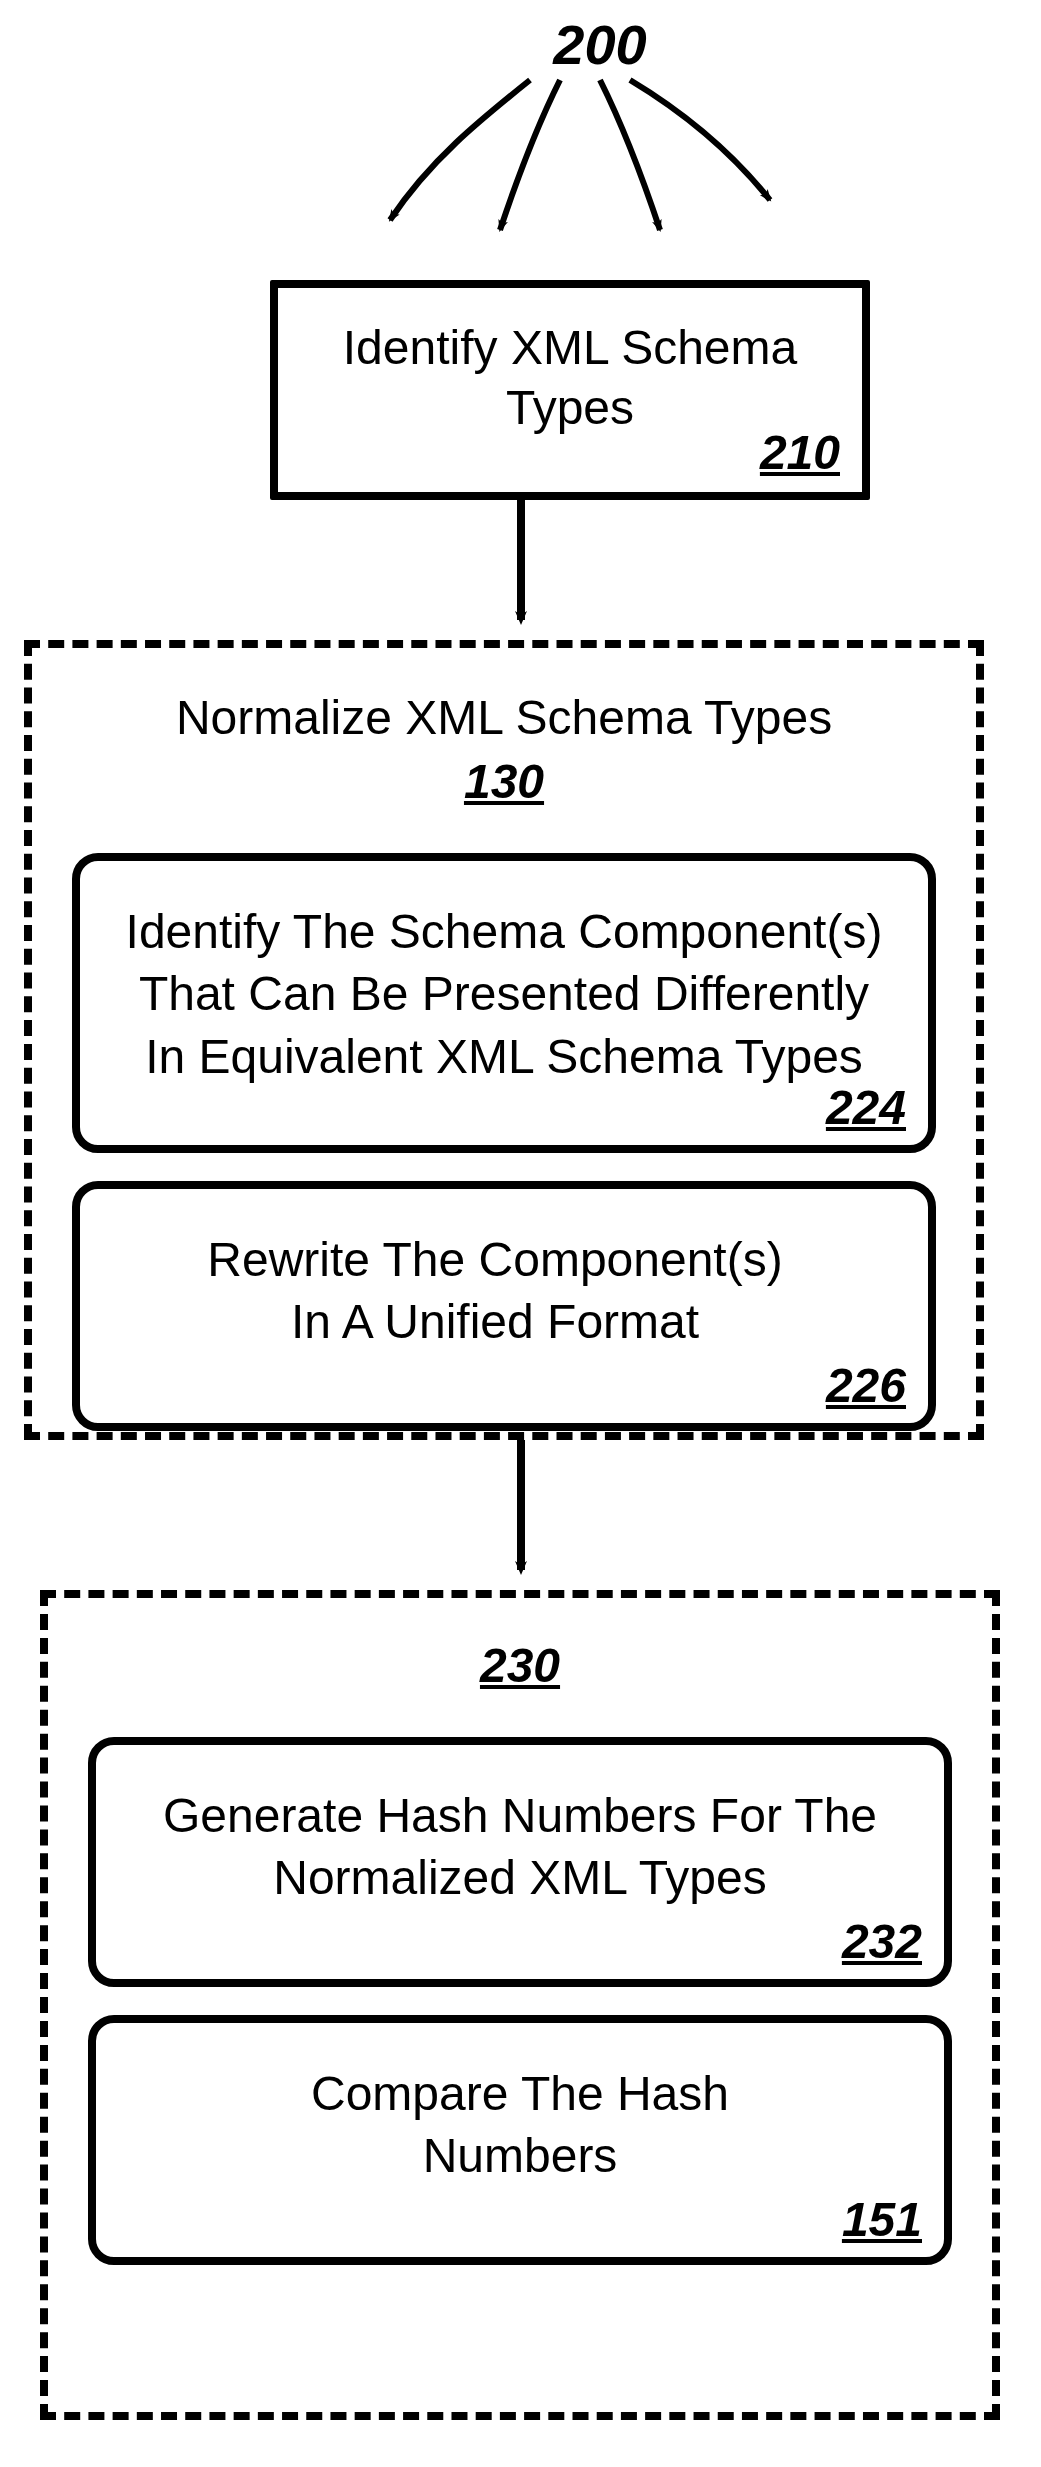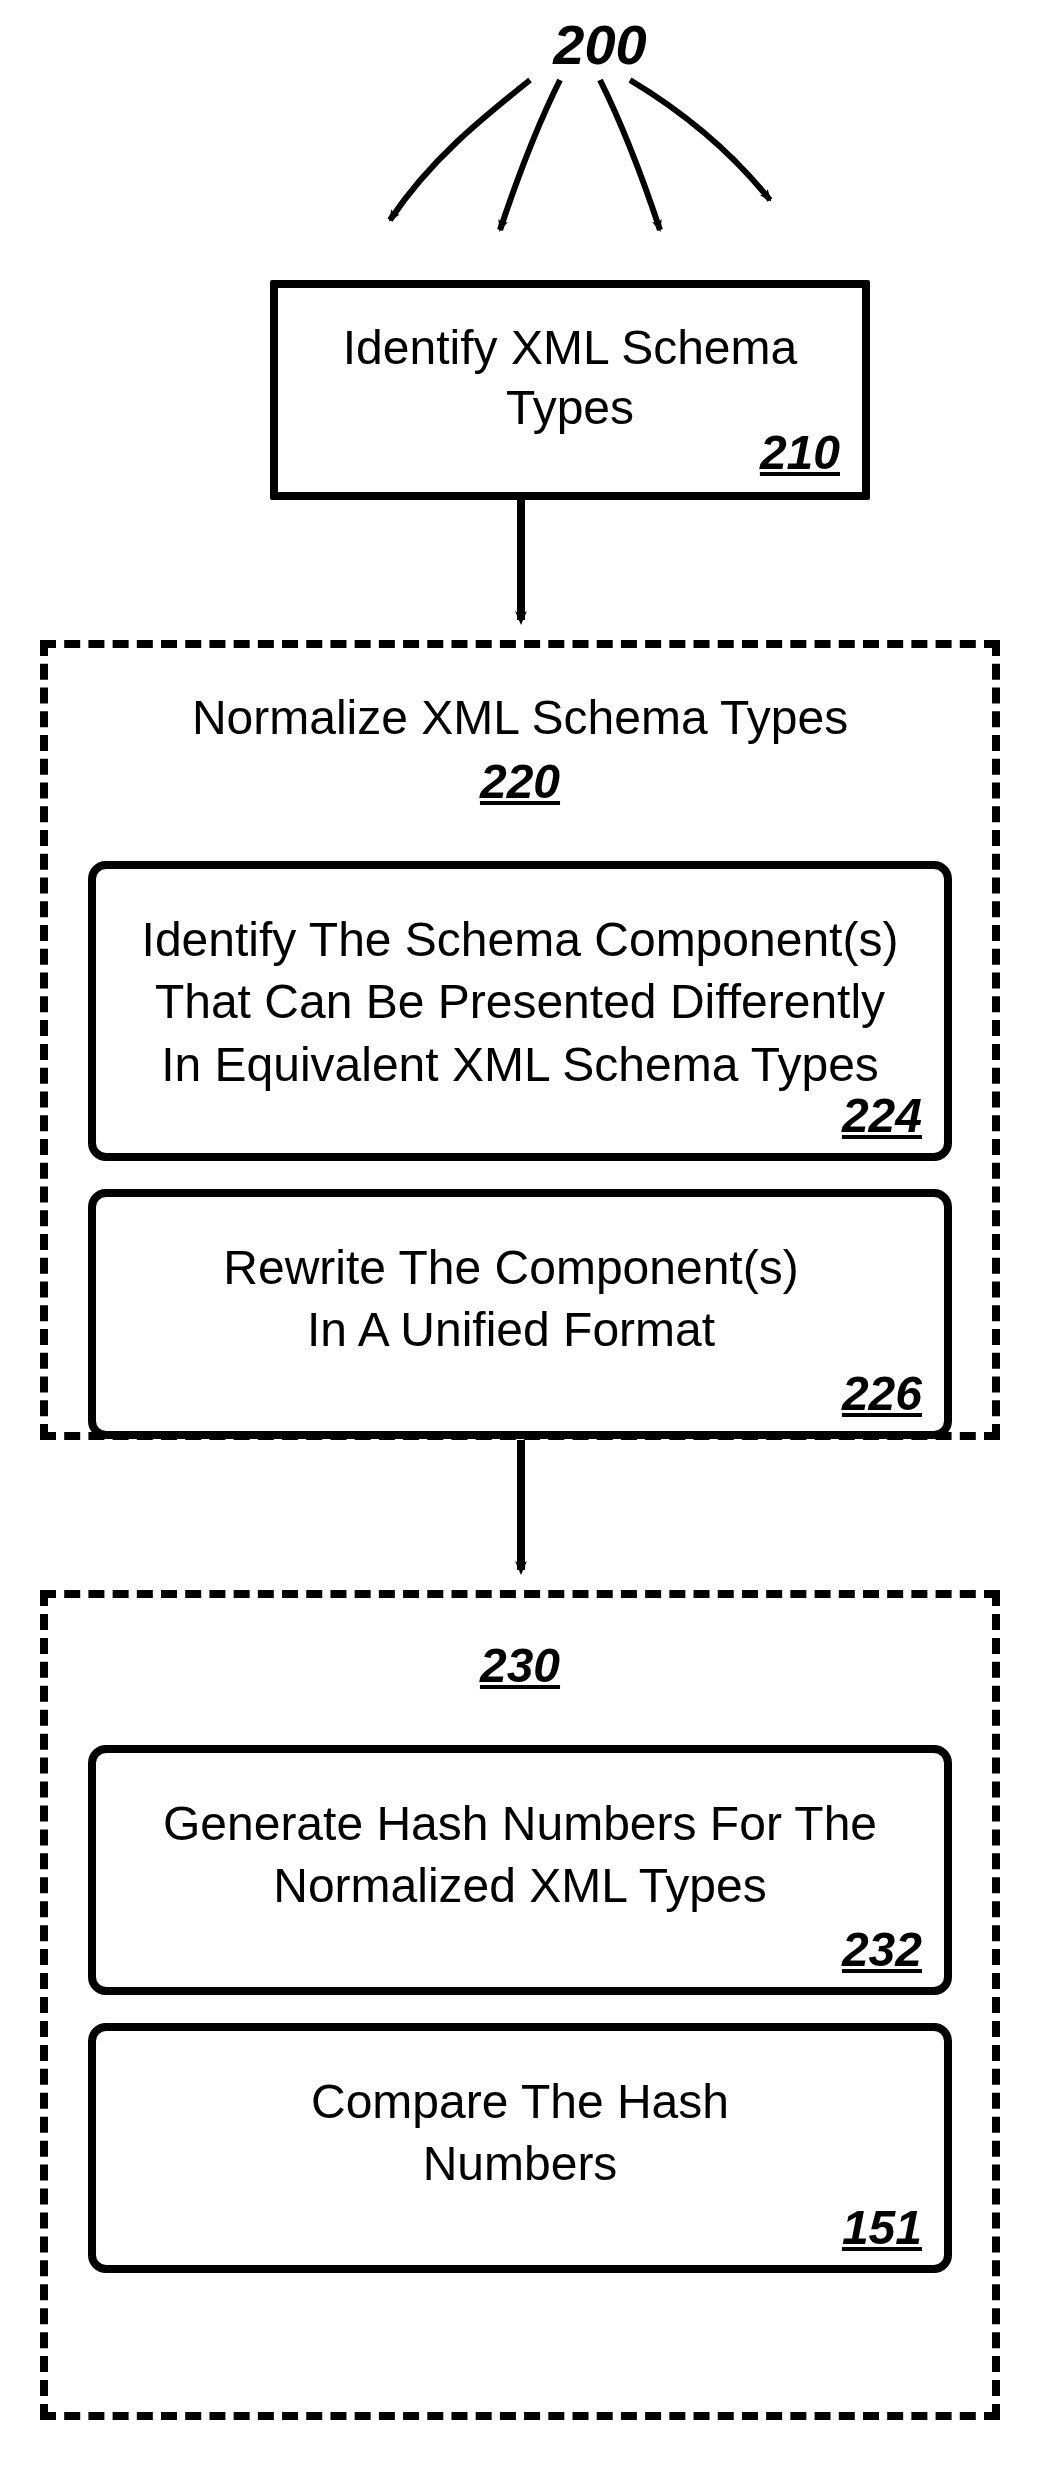--- a/index.html
+++ b/index.html
@@ -71,24 +71,24 @@
     font-style: italic;
     font-weight: bold;
     font-size: 48px;
     text-decoration: underline;
     margin-bottom: 24px;
     display: inline-block;
   }
   .inner-box {
     position: relative;
     border: 8px solid #000;
-    border-radius: 18px;
+    border-radius: 26px;
     background: #fff;
     text-align: center;
-    margin: 28px auto 28px auto;
+    margin: 20px auto 28px auto;
     padding: 40px 30px 70px 30px;
     width: 100%;
   }
   .inner-box .txt {
     font-size: 48px;
     line-height: 1.3;
   }
   .inner-box .ref2 {
     position: absolute;
     right: 22px;
@@ -131,23 +131,23 @@
 
   <svg class="arrow-v" style="top:500px;" width="60" height="140">
     <defs>
       <marker id="ah2" markerWidth="18" markerHeight="18" refX="9" refY="6" orient="auto" markerUnits="userSpaceOnUse">
         <path d="M0,0 L14,6 L0,12 L4,6 Z" fill="#000"></path>
       </marker>
     </defs>
     <line x1="30" y1="0" x2="30" y2="120" stroke="#000" stroke-width="8" marker-end="url(#ah2)"></line>
   </svg>
 
-  <div class="dashed-box" style="left:40px; top:640px; width:960px; height:800px;">
+  <div class="dashed-box" style="left:24px; top:640px; width:960px; height:800px;">
     <div class="group-title">Normalize XML Schema Types</div>
-    <div class="group-ref">220</div>
+    <div class="group-ref">130</div>
 
     <div class="inner-box" style="height:300px;">
       <div class="txt">Identify The Schema Component(s)<br>That Can Be Presented Differently<br>In Equivalent XML Schema Types</div>
       <div class="ref2">224</div>
     </div>
 
     <div class="inner-box" style="height:250px;padding-left:12px;">
       <div class="txt">Rewrite The Component(s)<br>In A Unified Format</div>
       <div class="ref2">226</div>
     </div>

